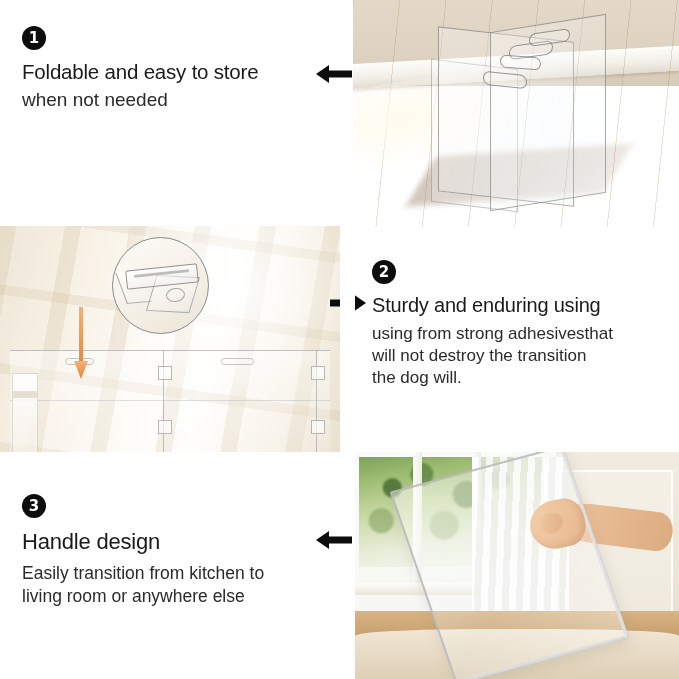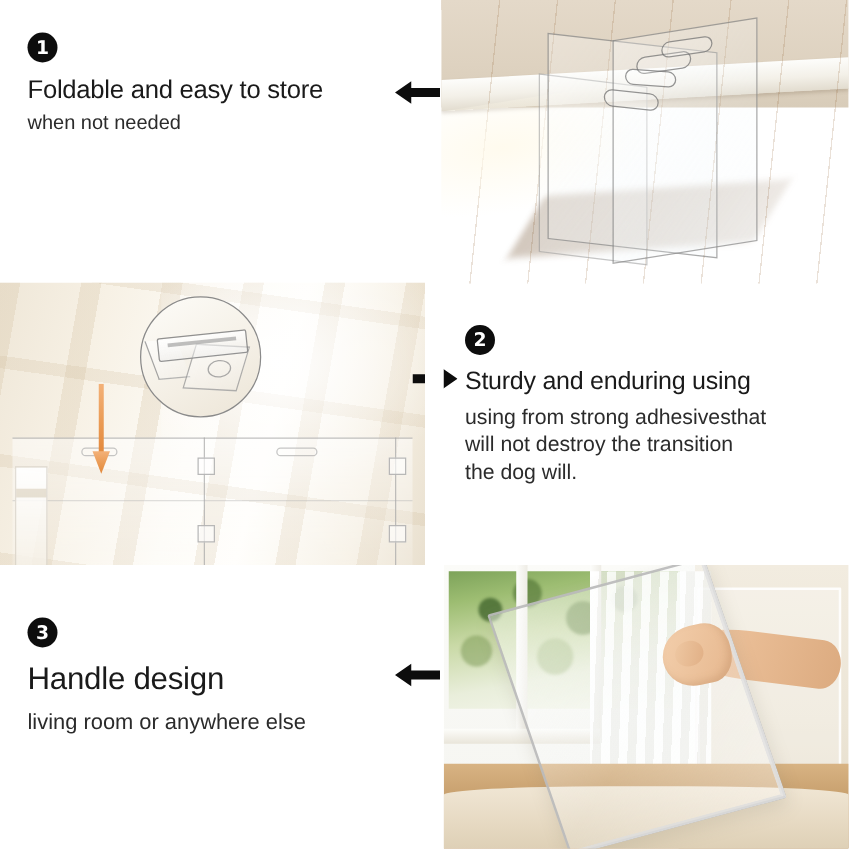--- a/index.html
+++ b/index.html
@@ -8,28 +8,28 @@
 
   
   .txt{position:absolute;box-sizing:border-box;}
   .badge{display:block;width:24px;height:24px;border-radius:50%;background:#0d0d0d;color:#fff;
          font-size:15px;font-weight:bold;line-height:24px;text-align:center;font-family:"DejaVu Sans",sans-serif;}
   .head{color:#1a1a1a;font-weight:400;letter-spacing:-0.2px;}
   .sub{color:#2b2b2b;font-weight:400;}
 
   #panel1{left:22px;top:26px;width:300px;}
   #panel1 .head{font-size:20.5px;margin-top:10px;line-height:1.15;}
-  #panel1 .sub{font-size:16px;margin-top:5px;line-height:1.2;}
+  #panel1 .sub{font-size:19px;margin-top:5px;line-height:1.2;}
 
   #panel2{left:372px;top:260px;width:300px;}
   #panel2 .head{font-size:20px;margin-top:10px;line-height:1.15;}
   #panel2 .sub{font-size:17px;margin-top:6px;line-height:1.3;}
 
   #panel3{left:22px;top:494px;width:300px;}
-  #panel3 .head{font-size:25px;margin-top:11px;line-height:1.15;}
+  #panel3 .head{font-size:22px;margin-top:11px;line-height:1.15;}
   #panel3 .sub{font-size:17.5px;margin-top:8px;line-height:1.32;}
 
   
   .arrow{position:absolute;}
   #arrow1{left:316px;top:64px;width:36px;height:20px;}
   #arrow2{left:330px;top:293px;width:36px;height:20px;}
   #arrow3{left:316px;top:530px;width:36px;height:20px;}
 
   
   .photo{position:absolute;overflow:hidden;}
@@ -242,20 +242,21 @@
       <div>using from strong adhesivesthat</div>
       <div>will not destroy the transition</div>
       <div>the dog will.</div>
     </div>
   </div>
 
   <div class="txt" id="panel3">
     <span class="badge">3</span>
     <div class="head">Handle design</div>
     <div class="sub">
+      <div>Easily transition from kitchen to</div>
       <div>living room or anywhere else</div>
     </div>
   </div>
 
   <svg class="arrow" id="arrow3" viewBox="0 0 36 20">
     <path d="M0 10 L13 1 L13 6.4 L36 6.4 L36 13.6 L13 13.6 L13 19 Z" fill="#0d0d0d"></path>
   </svg>
 
   <div class="photo" id="photo3">
     <div class="ph-inner">

